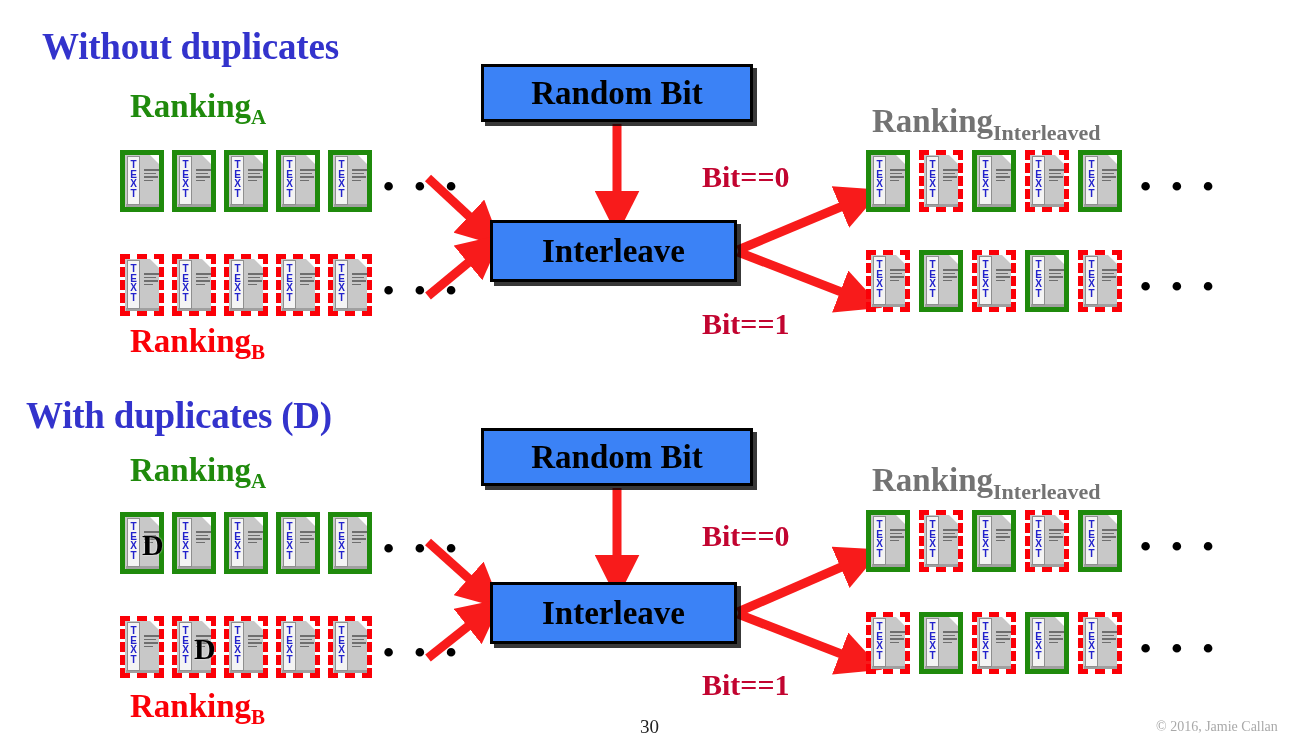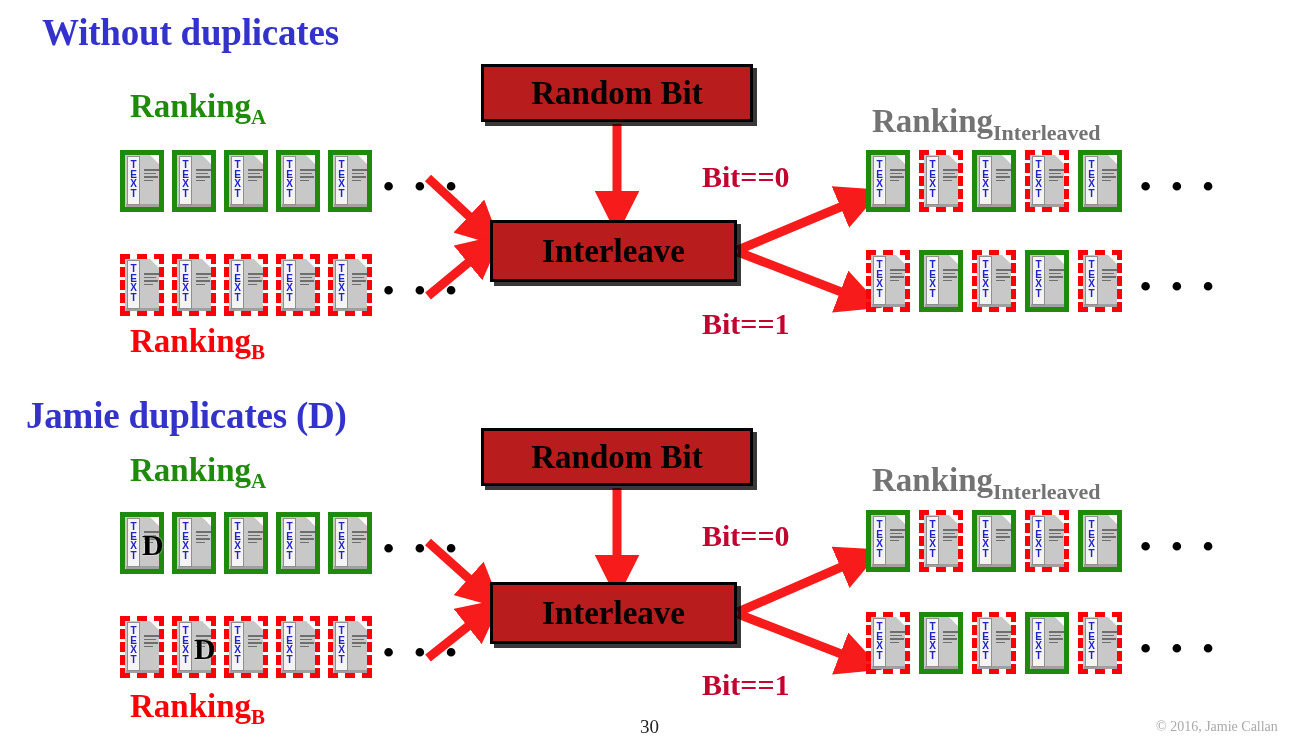--- a/index.html
+++ b/index.html
@@ -53,21 +53,21 @@
     font-weight: bold;
     font-size: 30px;
     color: #c20430;
     white-space: nowrap;
   }
 
   
   .proc-box {
     position: absolute;
     box-sizing: border-box;
-    background: #b91c1c;
+    background: #3b82f6;
     border: 3px solid #000000;
     box-shadow: 4px 4px 0 0 rgba(0,0,0,0.78);
     display: flex;
     align-items: center;
     justify-content: center;
     font-family: "Liberation Serif", serif;
     font-weight: bold;
     font-size: 33px;
     color: #000000;
     white-space: nowrap;
@@ -212,21 +212,21 @@
 
     <line x1="738" y1="252" x2="862" y2="300" stroke="#f81b1b" stroke-width="9" marker-end="url(#ah)"></line>
 
     <line x1="428" y1="542" x2="486" y2="594" stroke="#f81b1b" stroke-width="9" marker-end="url(#ah)"></line>
     <line x1="428" y1="658" x2="486" y2="612" stroke="#f81b1b" stroke-width="9" marker-end="url(#ah)"></line>
     <line x1="617" y1="488" x2="617" y2="578" stroke="#f81b1b" stroke-width="9" marker-end="url(#ah)"></line>
     <line x1="738" y1="612" x2="862" y2="558" stroke="#f81b1b" stroke-width="9" marker-end="url(#ah)"></line>
     <line x1="738" y1="614" x2="862" y2="662" stroke="#f81b1b" stroke-width="9" marker-end="url(#ah)"></line>
   </svg>
 
-  <div class="panel-title" style="left:42px; top:11px;">Without duplicates</div>
+  <div class="panel-title" style="left:42px; top:25px;">Without duplicates</div>
 
   <div class="rank-label rank-a" style="left:130px; top:88px;"><span>Ranking</span><span class="sub">A</span></div>
 
   <div class="rank-label rank-b" style="left:130px; top:323px;"><span>Ranking</span><span class="sub">B</span></div>
 
   <div class="rank-label rank-i" style="left:872px; top:103px;"><span>Ranking</span><span class="sub">Interleaved</span></div>
 
   <div class="proc-box" style="left:481px; top:64px; width:272px; height:58px;">
       <span>Random Bit</span>
     </div>
@@ -241,21 +241,21 @@
   <div class="ellipsis" style="left:383px; top:168px;">• • •</div>
   <div class="ellipsis" style="left:383px; top:272px;">• • •</div>
   <div class="ellipsis" style="left:1140px; top:168px;">• • •</div>
   <div class="ellipsis" style="left:1140px; top:268px;">• • •</div>
 
   <div></div>
   <div></div>
   <div></div>
   <div></div>
 
-  <div class="panel-title" style="left:26px; top:394px;">Jamie duplicates (D)</div>
+  <div class="panel-title" style="left:26px; top:394px;">With duplicates (D)</div>
 
   <div class="rank-label rank-a" style="left:130px; top:452px;"><span>Ranking</span><span class="sub">A</span></div>
 
   <div class="rank-label rank-b" style="left:130px; top:688px;"><span>Ranking</span><span class="sub">B</span></div>
 
   <div class="rank-label rank-i" style="left:872px; top:462px;"><span>Ranking</span><span class="sub">Interleaved</span></div>
 
   <div class="proc-box" style="left:481px; top:428px; width:272px; height:58px;">
       <span>Random Bit</span>
     </div>

